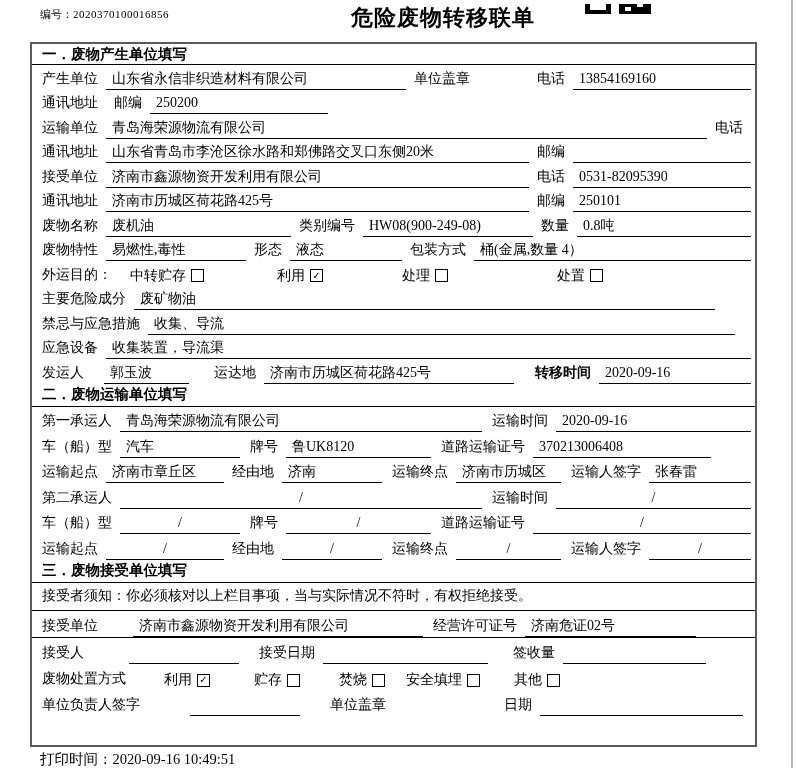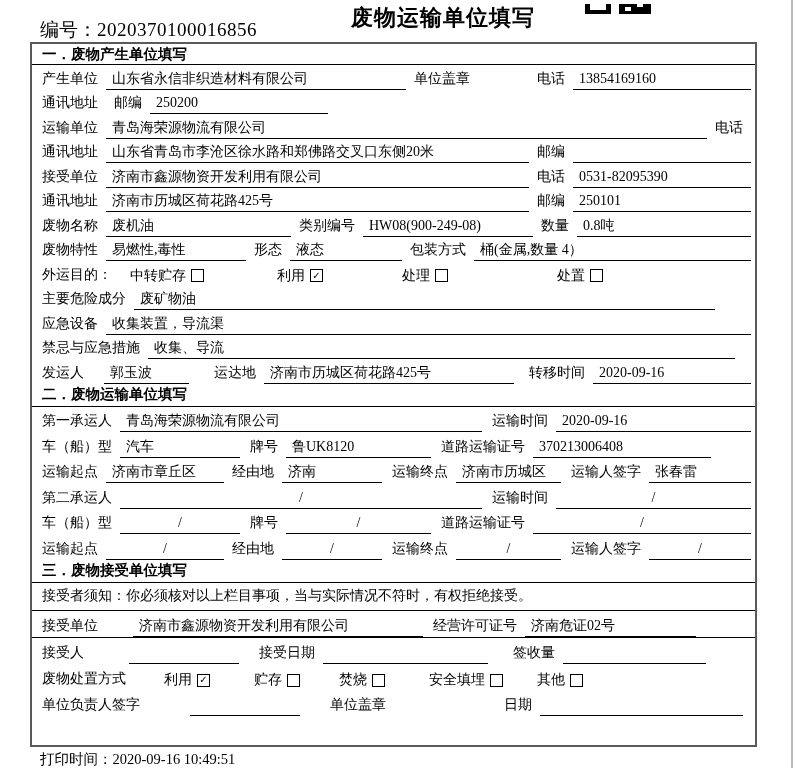--- a/index.html
+++ b/index.html
@@ -1,18 +1,18 @@
 <!DOCTYPE html>
 <html><head>
 <meta charset="utf-8">
 <style>
   html,body{margin:0;padding:0;background:#fff;}
   .page{position:relative;width:796px;height:768px;background:#fff;overflow:hidden;
         font-family:"Liberation Serif","DejaVu Serif",serif;color:#000;}
-  .serial{position:absolute;left:40px;top:17px;font-size:19px;white-space:nowrap;}
+  .serial{position:absolute;left:40px;top:7px;font-size:11px;white-space:nowrap;}
   .serial .num{letter-spacing:.5px;}
   .doc-title{position:absolute;left:90px;right:0;top:3px;text-align:center;margin:0;
              font-family:"Liberation Sans","DejaVu Sans",sans-serif;
              font-size:22px;font-weight:bold;letter-spacing:1px;}
   .qr-frag{position:absolute;left:585px;top:0;}
   .right-edge{position:absolute;left:791px;top:0;width:2px;height:768px;background:#b9b9b9;}
   .form-box{position:absolute;left:30px;top:42px;width:727px;height:705px;
             border:2px solid #5a5a5a;box-sizing:border-box;
             display:flex;flex-direction:column;background:#fff;}
   .section-header{flex:none;box-sizing:border-box;border-bottom:1px solid #000;
@@ -36,21 +36,21 @@
            font-size:10px;line-height:1;font-family:"DejaVu Sans",sans-serif;}
   .footer{position:absolute;left:40px;top:750px;font-size:14.5px;white-space:nowrap;}
 </style>
 </head>
 <body>
 
 <div class="page">
 
   <div class="serial"><span>编号：</span><span class="num">2020370100016856</span></div>
 
-  <h1 class="doc-title">废物运输单位填写</h1>
+  <h1 class="doc-title">危险废物转移联单</h1>
 
   <div class="qr-frag">
     <svg width="67" height="10" viewBox="0 0 67 10" xmlns="http://www.w3.org/2000/svg">
       <rect x="0" y="0" width="26" height="10" fill="#000"></rect>
       <rect x="5" y="0" width="16" height="6" fill="#fff"></rect>
       <rect x="34" y="0" width="32" height="10" fill="#000"></rect>
       <rect x="40" y="3" width="6" height="4" fill="#fff"></rect>
       <rect x="52" y="0" width="6" height="3" fill="#fff"></rect>
     </svg>
   </div>
@@ -126,33 +126,33 @@
         <span class="chk" style="margin-left: 109px;">
           <span class="chk-lbl">处置</span>
           <span class="chk-box"></span>
         </span>
       </div>
       <div class="form-row" style="height: 24.5px;">
         <span class="lbl">主要危险成分</span>
         <span class="val" style="flex: 1 1 0%; margin-right: 36px;">废矿物油</span>
       </div>
       <div class="form-row" style="height: 24.5px;">
+        <span class="lbl">禁忌与应急措施</span>
+        <span class="val" style="flex: 1 1 0%; margin-right: 16px;">收集、导流</span>
+      </div>
+      <div class="form-row" style="height: 24.5px;">
         <span class="lbl">应急设备</span>
         <span class="val" style="flex: 1 1 0%;">收集装置，导流渠</span>
-      </div>
-      <div class="form-row" style="height: 24.5px;">
-        <span class="lbl">禁忌与应急措施</span>
-        <span class="val" style="flex: 1 1 0%; margin-right: 16px;">收集、导流</span>
       </div>
       <div class="form-row" style="height: 24.5px;">
         <span class="lbl">发运人</span>
         <span class="val" style="width: 85px; flex: 0 0 auto; margin-left: 12px;">郭玉波</span>
         <span class="lbl" style="margin-left: 25px;">运达地</span>
         <span class="val" style="width: 250px; flex: 0 0 auto;">济南市历城区荷花路425号</span>
-        <span class="lbl" style="margin-left: 15px;">转移时间</span>
+        <span class="lbl" style="margin-left: 21px; font-weight: bold;">转移时间</span>
         <span class="val" style="flex: 1 1 0%;">2020-09-16</span>
       </div>
       <div class="section-header" style="height: 23px;">二．废物运输单位填写</div>
       <div class="form-row" style="height: 25.5px;">
         <span class="lbl">第一承运人</span>
         <span class="val" style="flex: 1 1 0%;">青岛海荣源物流有限公司</span>
         <span class="lbl" style="margin-left: 10px;">运输时间</span>
         <span class="val" style="width: 195px; flex: 0 0 auto;">2020-09-16</span>
       </div>
       <div class="form-row" style="height: 25.5px;">
@@ -222,21 +222,21 @@
           <span class="chk-box checked">✓</span>
         </span>
         <span class="chk" style="margin-left: 44px;">
           <span class="chk-lbl">贮存</span>
           <span class="chk-box"></span>
         </span>
         <span class="chk" style="margin-left: 39px;">
           <span class="chk-lbl">焚烧</span>
           <span class="chk-box"></span>
         </span>
-        <span class="chk" style="margin-left: 44px; text-align: center;">
+        <span class="chk" style="margin-left: 21px; text-align: center;">
           <span class="chk-lbl">安全填埋</span>
           <span class="chk-box"></span>
         </span>
         <span class="chk" style="margin-left: 34px;">
           <span class="chk-lbl">其他</span>
           <span class="chk-box"></span>
         </span>
       </div>
       <div class="form-row" style="height: 26.33px;">
         <span class="lbl">单位负责人签字</span>

